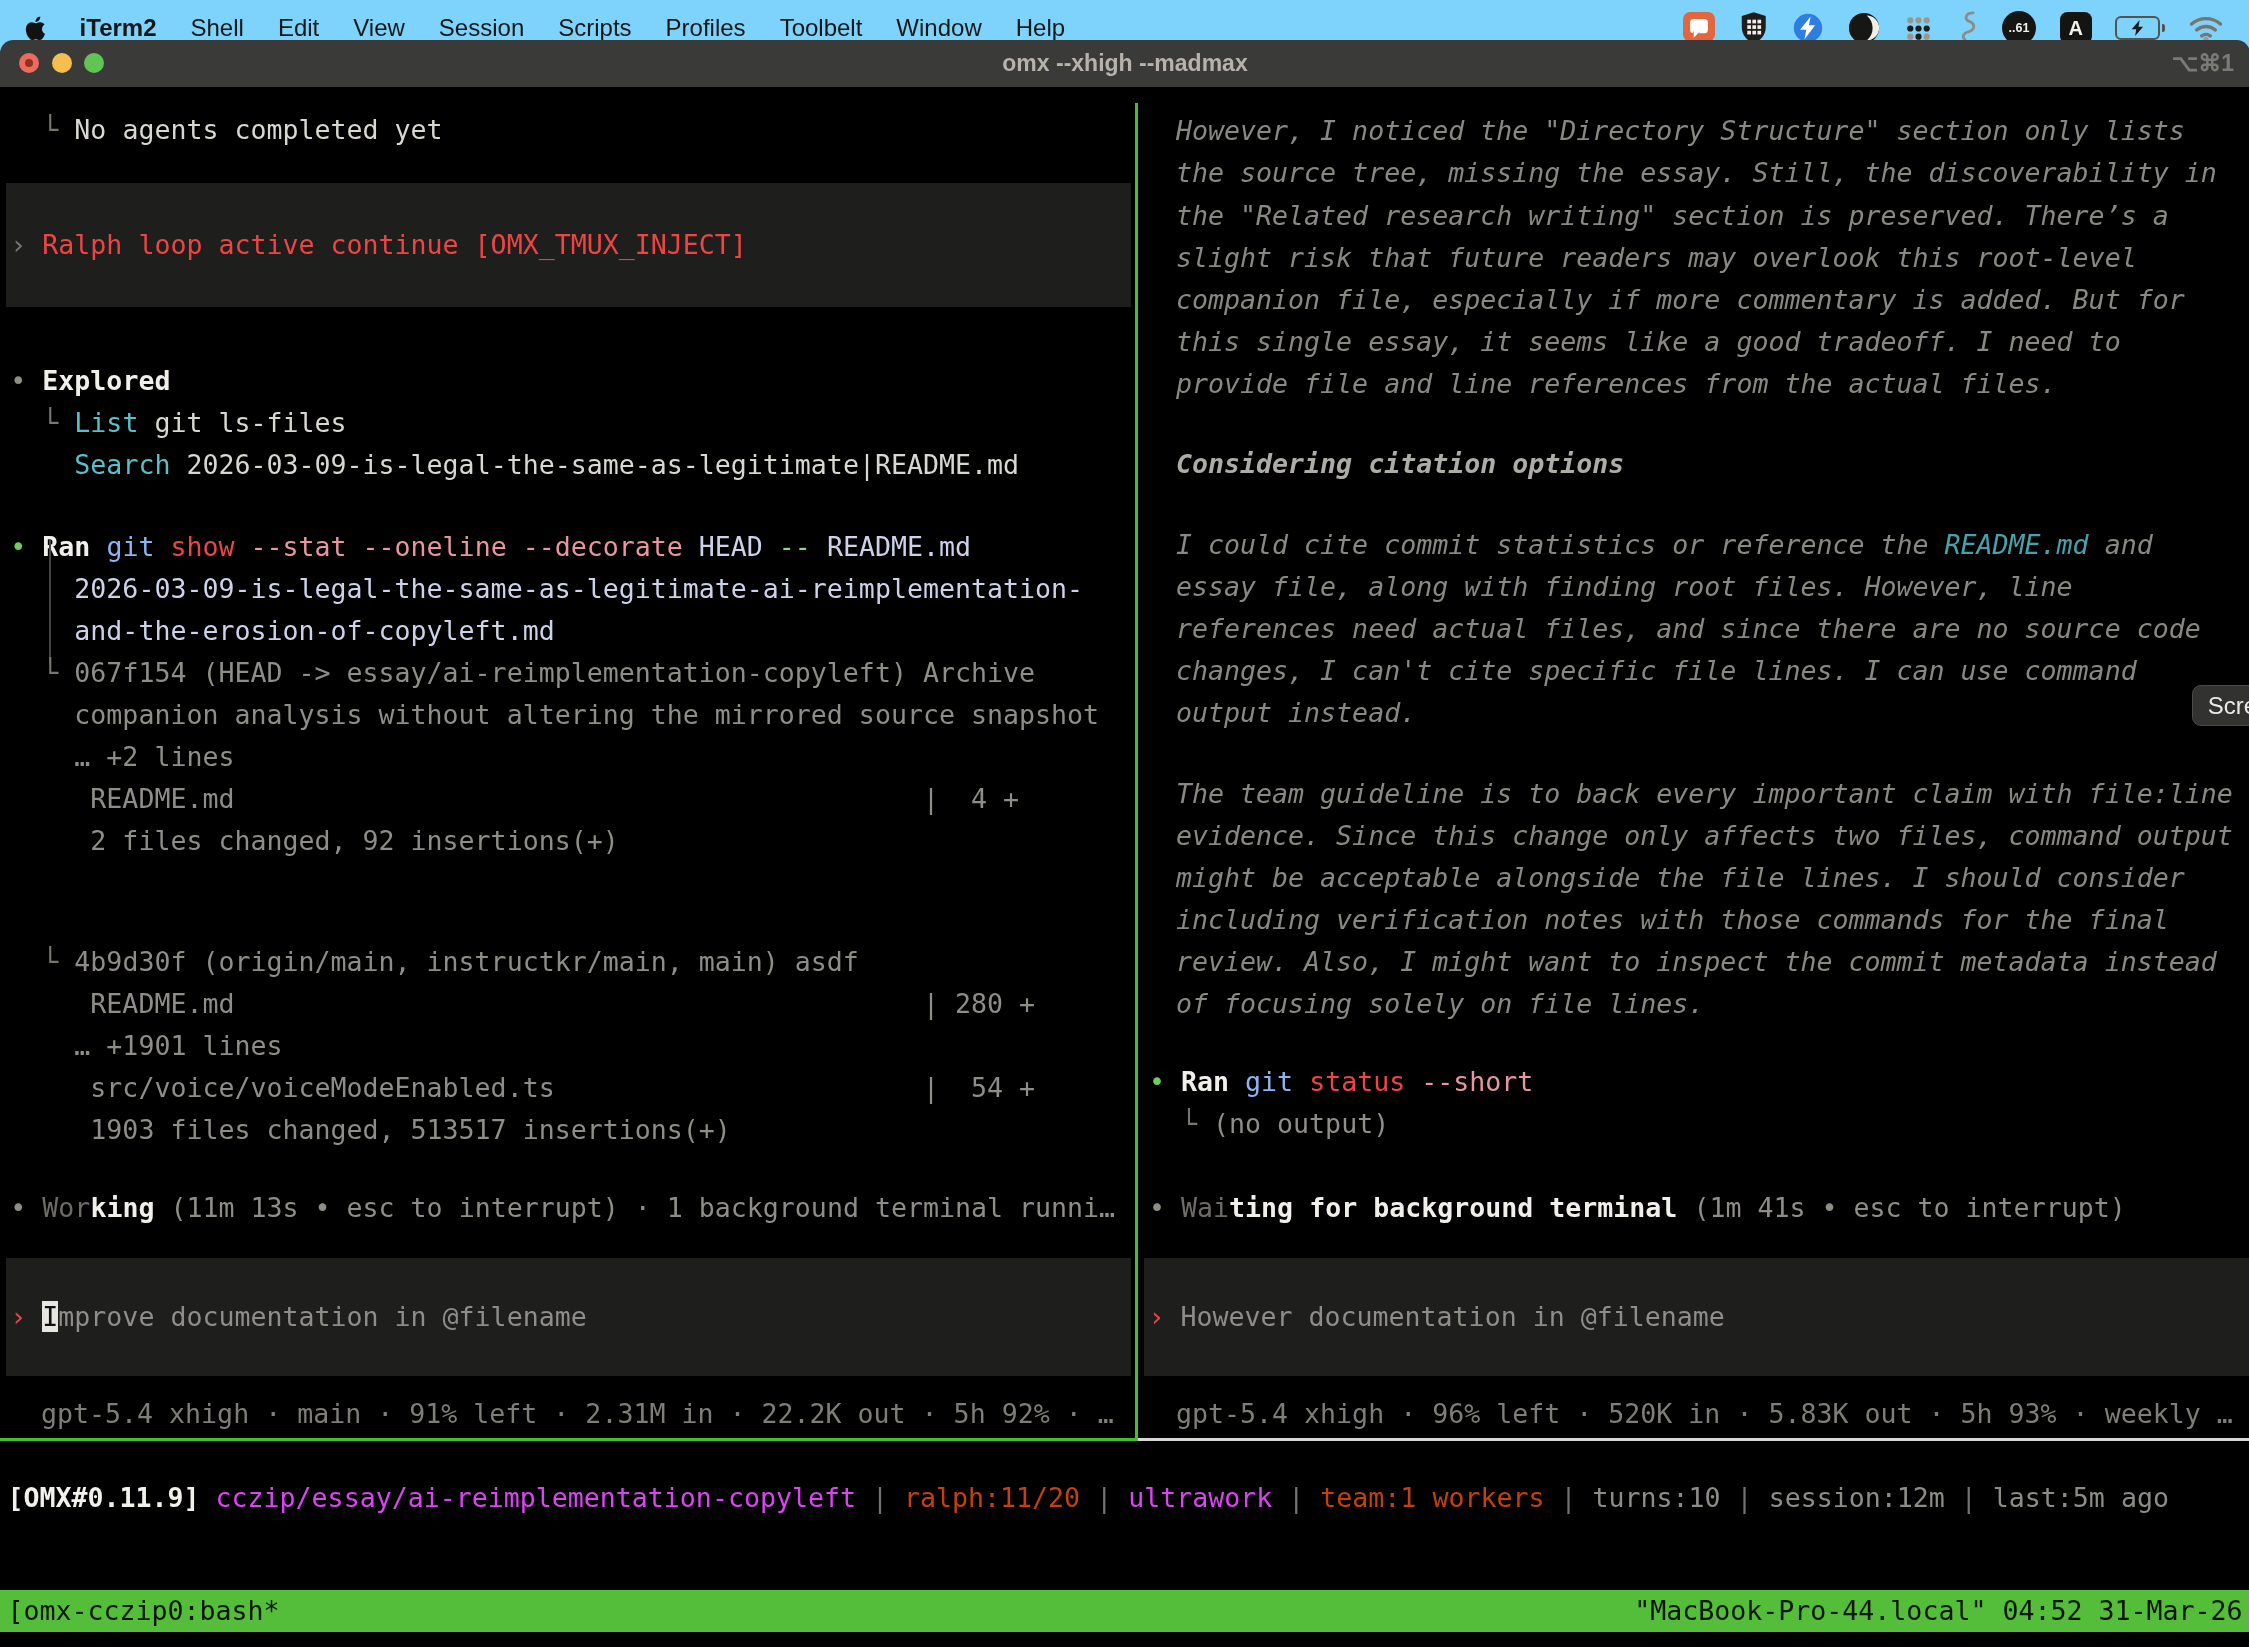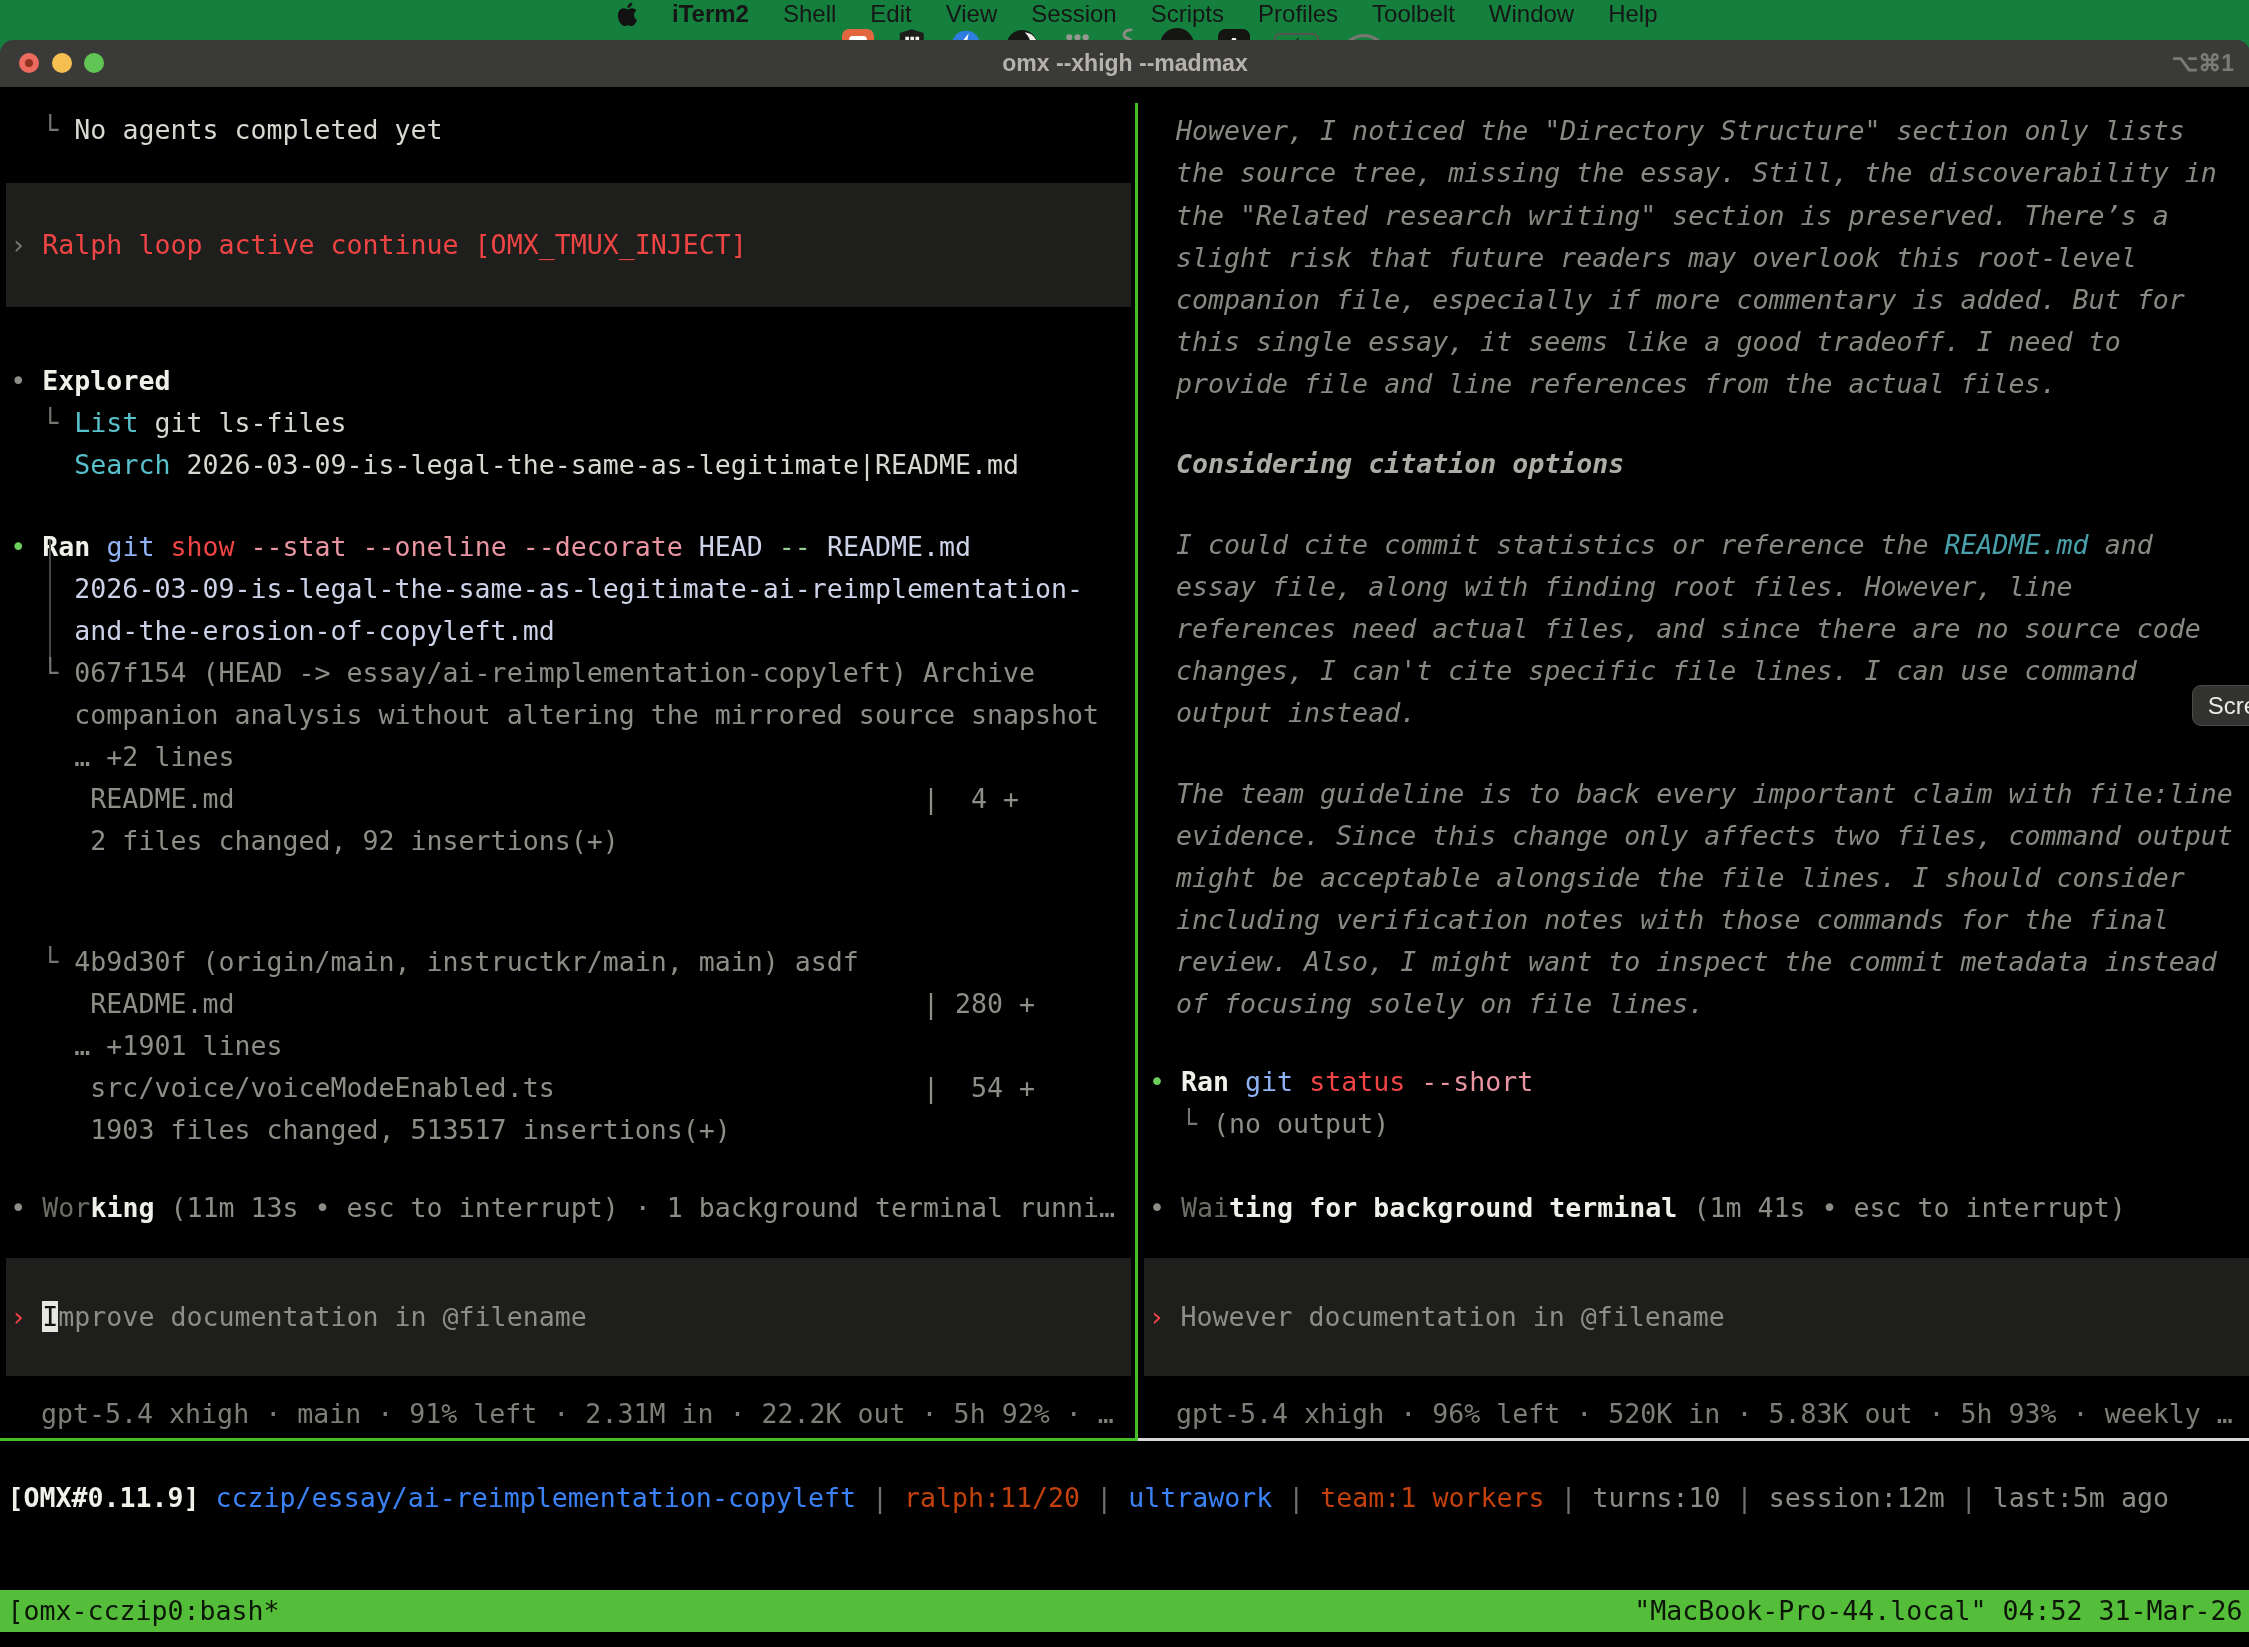--- a/index.html
+++ b/index.html
@@ -1,22 +1,22 @@
 <!DOCTYPE html>
 <html style="font-size:11.8px"><head>
 <meta charset="utf-8">
 <style>
   html,body{margin:0;padding:0;}
   body{width:2250px;height:1648px;background:#000;overflow:hidden;position:relative;
        font-family:"DejaVu Sans Mono",monospace;}
 
   
-  .menubar{position:absolute;left:0;top:0;width:2250px;height:56px;background:#15803d;
+  .menubar{position:absolute;left:0;top:0;width:2250px;height:56px;background:#7dd3fc;
     display:flex;align-items:center;justify-content:space-between;
-    font-family:"Liberation Sans",sans-serif;font-size:24px;color:#161616;box-sizing:border-box;flex-direction:column;}
+    font-family:"Liberation Sans",sans-serif;font-size:24px;color:#161616;box-sizing:border-box;}
   .menu-left{display:flex;align-items:center;gap:34px;padding-left:23.6px;}
   .menu-item{white-space:nowrap;}
   .menu-item.app{font-weight:700;}
   .menu-right{display:flex;align-items:center;gap:23.6px;padding-right:27px;}
   .mb-icon{display:flex;align-items:center;justify-content:center;}
   .badge-circle{width:34px;height:34px;border-radius:50%;background:#151513;color:#f2f0ea;
     font-size:12.5px;display:flex;align-items:center;justify-content:center;font-weight:600;}
   .badge-square{width:32px;height:32px;border-radius:7.4px;background:#141412;color:#f2f0ea;
     font-size:20px;font-weight:700;display:flex;align-items:center;justify-content:center;}
   .battery{display:flex;align-items:center;}
@@ -68,21 +68,21 @@
   .border-right{position:absolute;left:1138px;top:1335px;width:1112px;height:3px;background:#d8d8d4;}
 
   .tooltip{position:absolute;left:2192px;top:582px;height:41px;width:89px;background:#323230;
     border:1.5px solid #4b4b49;border-radius:8.9px;color:#eceae7;
     font-family:"Liberation Sans",sans-serif;font-size:24px;display:flex;align-items:center;
     padding-left:14.8px;box-sizing:border-box;overflow:hidden;}
 
   .omx-line{position:absolute;left:7.4px;top:1374px;white-space:pre;font-size:26.6px;}
   .omx-sep{color:#74726e;}
   .omx-gray{color:#8e8c87;}
-  .omx-cyan{color:#3b82f6;}
+  .omx-cyan{color:#d946ef;}
   .omx-green{color:#c2410c;}
   .omx-ver{color:#f2f0eb;font-weight:bold;}
 
   .tmux{position:absolute;left:0;top:1487px;width:2250px;height:42px;background:#54bd3a;
     color:#0c1606;display:flex;align-items:center;justify-content:space-between;
     padding:0 7.4px;box-sizing:border-box;font-size:26.6px;white-space:pre;}
 </style>
 </head>
 <body>
 

